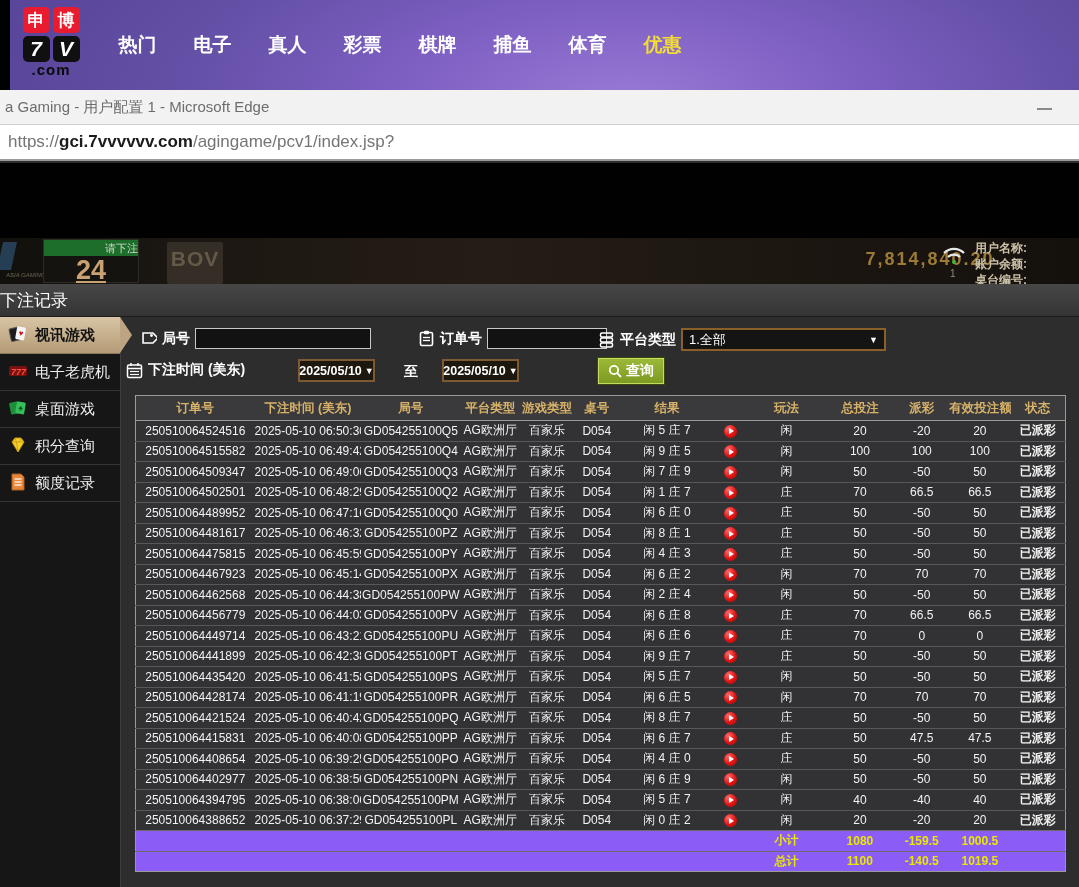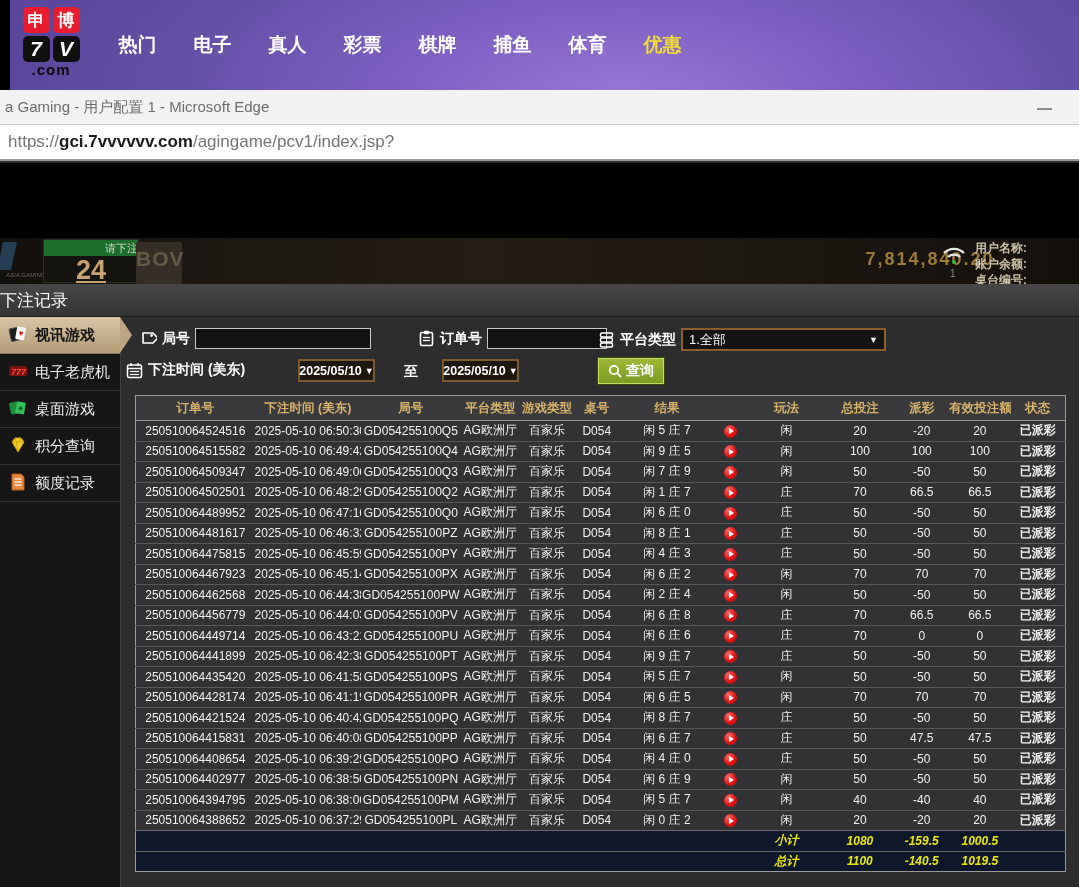--- a/index.html
+++ b/index.html
@@ -35,21 +35,21 @@
   .black-band { position:absolute; left:0; top:163px; width:1079px; height:75px; background:#010101; }
   .game-banner { position:absolute; left:0; top:238px; width:1079px; height:46px; overflow:hidden;
     background:linear-gradient(90deg,#12100c 0%, #1c1712 18%, #241d15 45%, #1c1611 75%, #14100c 100%); }
   .ag-logo { position:absolute; left:0px; top:4px; width:14px; height:28px; background:#2a4a66;
              transform:skewX(-12deg); opacity:.8; }
   .ag-text { position:absolute; left:6px; top:34px; color:#6e6least554; color:#6e6554; font-size:6px; font-style:italic; }
   .bet-box { position:absolute; left:43px; top:1px; width:96px; height:44px; background:#151310;
              border:1px solid #2c2c24; }
   .bet-box-head { height:16px; background:#1d6e2b; color:#cfd8c4; font-size:11px; text-align:right; line-height:16px; }
   .bet-box-num { color:#c9a273; font-size:27px; font-weight:bold; text-align:center; line-height:28px;text-decoration:underline; }
-  .bov-card { position:absolute; left:136px; top:4px; width:46px; height:42px; background:#342e26; border-radius:2px;
+  .bov-card { position:absolute; left:167px; top:4px; width:56px; height:42px; background:#342e26; border-radius:2px;
               color:#655948; font-size:21px; font-weight:bold; text-align:center; line-height:34px; letter-spacing:1px; }
   .jackpot { position:absolute; left:830px; top:10px; width:200px; }
   .jackpot-line { display:flex; align-items:center; }
   .jp-stripe-l { width:48px; height:5px; background:linear-gradient(90deg,#7e3a12,#c25a14); }
   .jp-stripe-r { width:48px; height:5px; background:linear-gradient(90deg,#1c516f,#123243); }
   .jp-word { color:#ad8632; font-size:20px; font-weight:bold; font-style:italic; letter-spacing:1px; padding:0 3px; }
   .jp-num { color:#9c7b36; font-size:18px; font-weight:bold; letter-spacing:2px; text-align:center; margin-top:1px; }
   .wifi-wrap { position:absolute; left:941px; top:3px; width:26px; height:26px; }
   .banner-marker { position:absolute; left:950px; top:30px; color:#8d8d85; font-size:10px; }
   .banner-info { position:absolute; left:975px; top:2px; color:#cdc2a8; font-size:12px; font-weight:bold; line-height:16px; }
@@ -89,21 +89,21 @@
   .bet-table-wrap { position:absolute; left:14px; top:78px; width:931px; }
   table.bet { width:100%; border-collapse:collapse; border:1px solid #9a9a9a; background:#323235; table-layout:fixed; }
   table.bet th { background:#3a3a3c; color:#d8b269; font-size:12.5px; font-weight:bold; height:25px;
                  border-bottom:1px solid #9a9a9a; overflow:hidden; white-space:nowrap; }
   table.bet td { color:#f2f2f2; font-size:12px; height:20.5px; text-align:center; border-top:1px solid #58585a;
                  overflow:hidden; white-space:nowrap; }
   table.bet tr.datarow:first-child td { border-top:none; }
   td.neg { color:#35d435; }
   td.pos { color:#b81717; }
   td.status { color:#25e325; font-weight:bold; }
-  tr.sumrow td { background:#0f172a; color:#e8e800; font-weight:bold; border-top:1px solid #6a6a6a; height:20.5px;font-style:italic; }
+  tr.sumrow td { background:#8b5cf6; color:#e8e800; font-weight:bold; border-top:1px solid #6a6a6a; height:20.5px; }
   .play-ic { display:inline-block; width:13px; height:13px; border-radius:50%;
              background:radial-gradient(circle at 35% 30%, #ff6a6a 0%, #e01212 55%, #b30808 100%);
              position:relative; vertical-align:middle; cursor:pointer; }
   .play-ic::after { content:""; position:absolute; left:5px; top:3.5px;
                     border-left:5px solid #fff; border-top:3px solid transparent; border-bottom:3px solid transparent; }
 </style>
 </head>
 <body>
 
 <div class="promo-nav">

